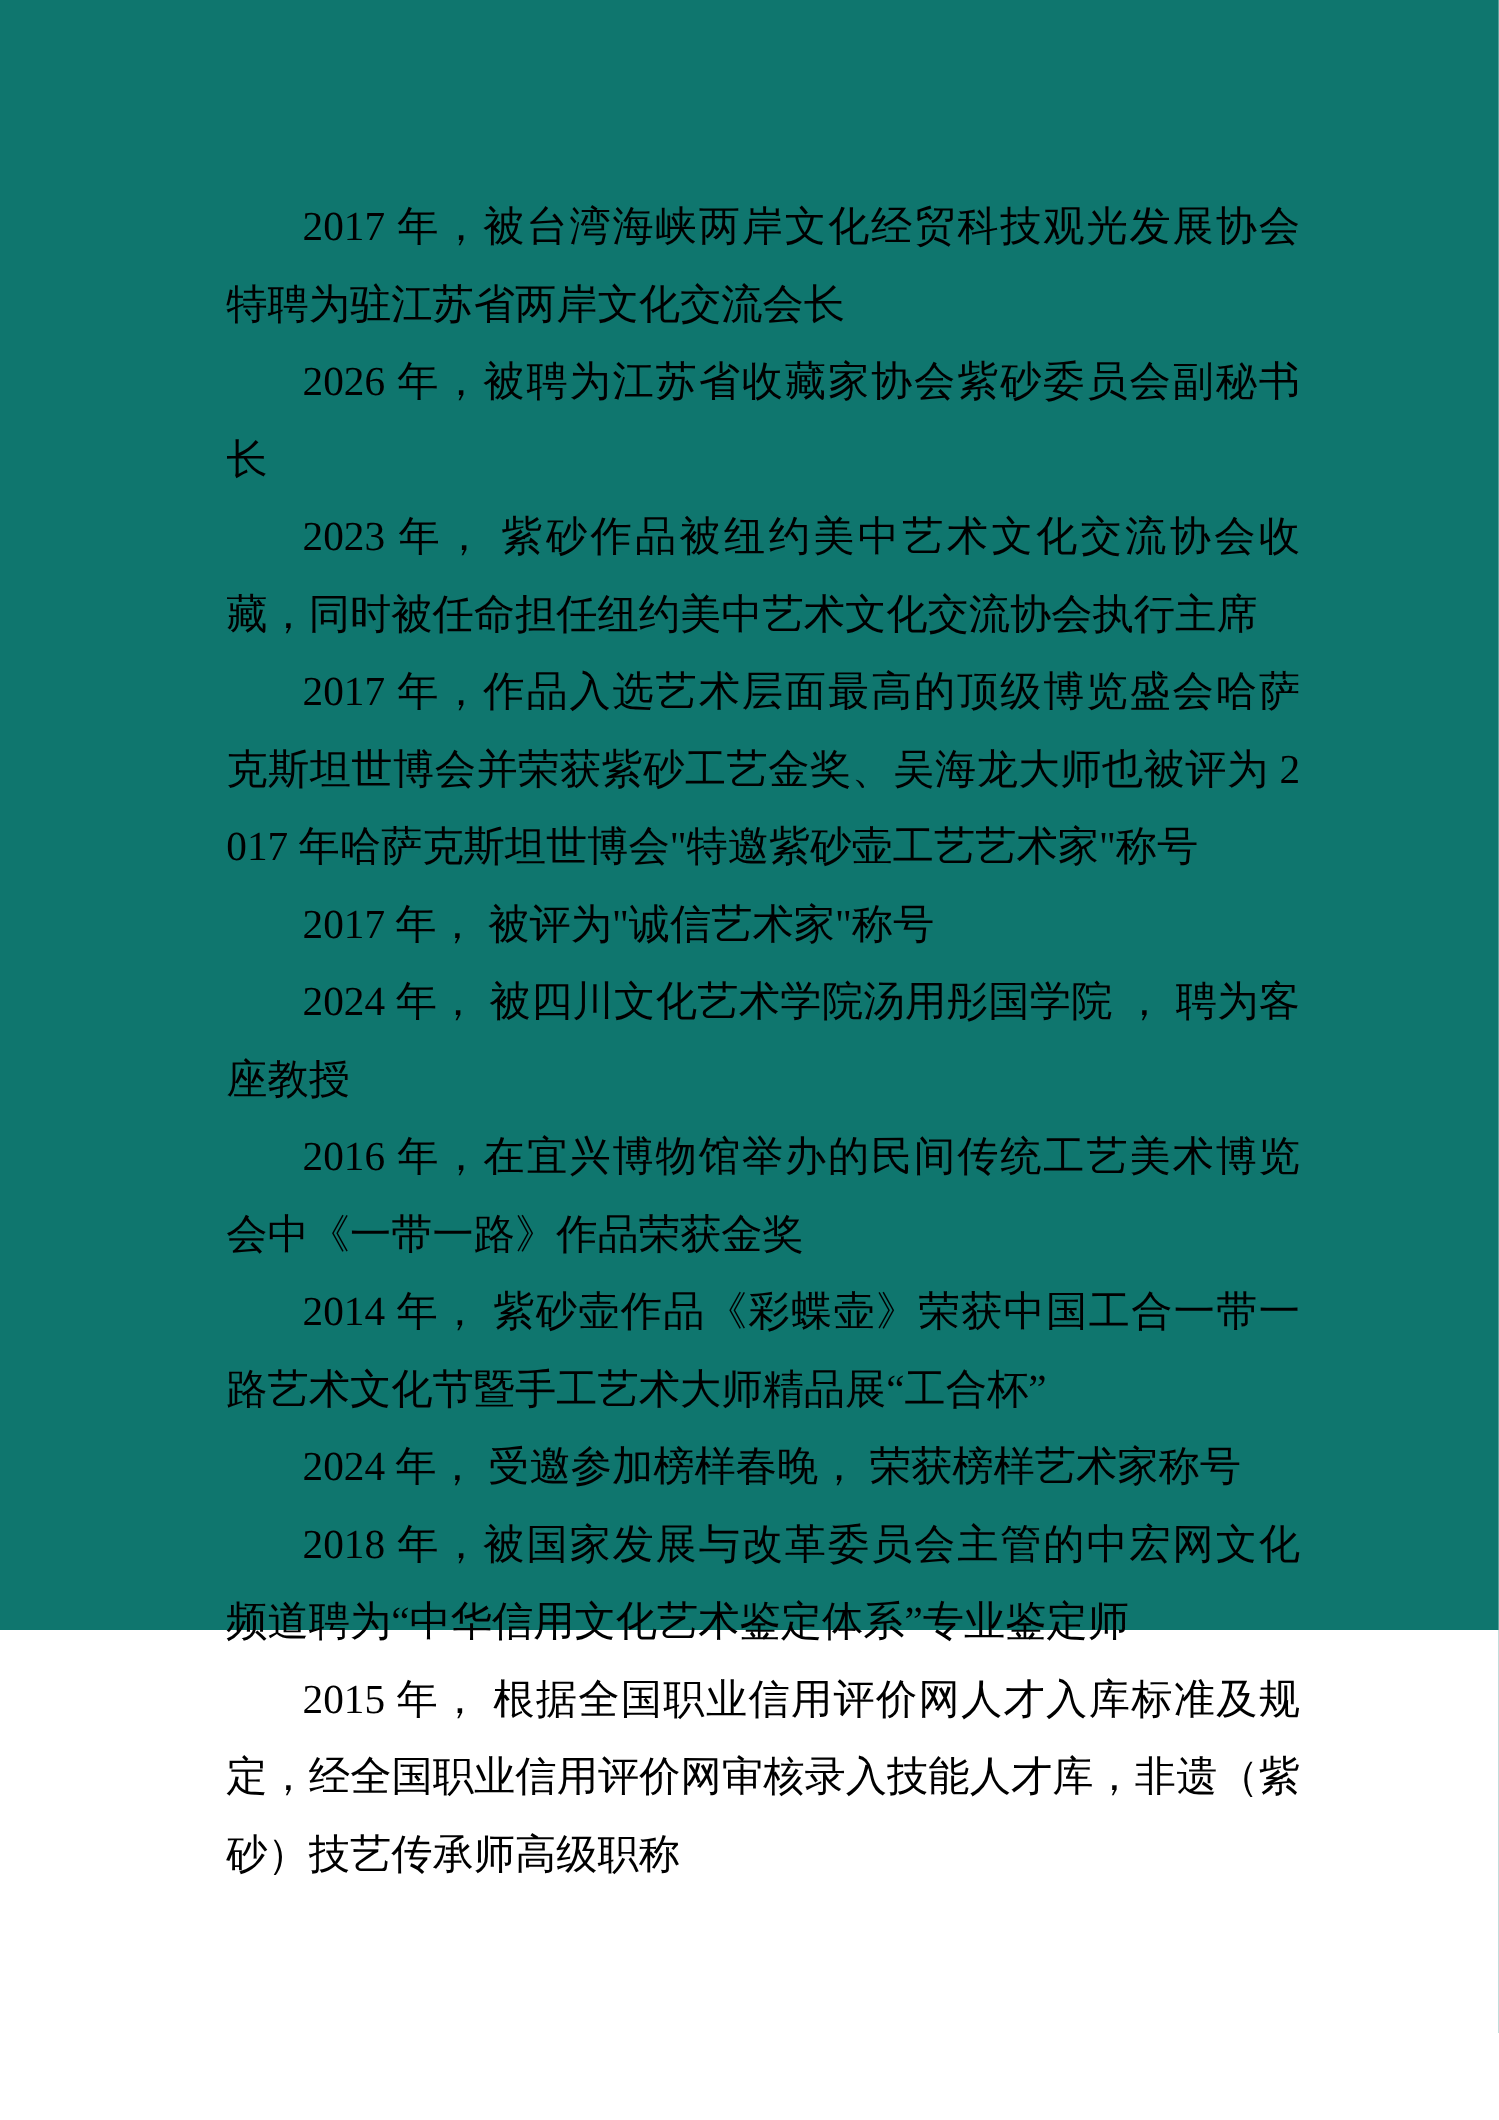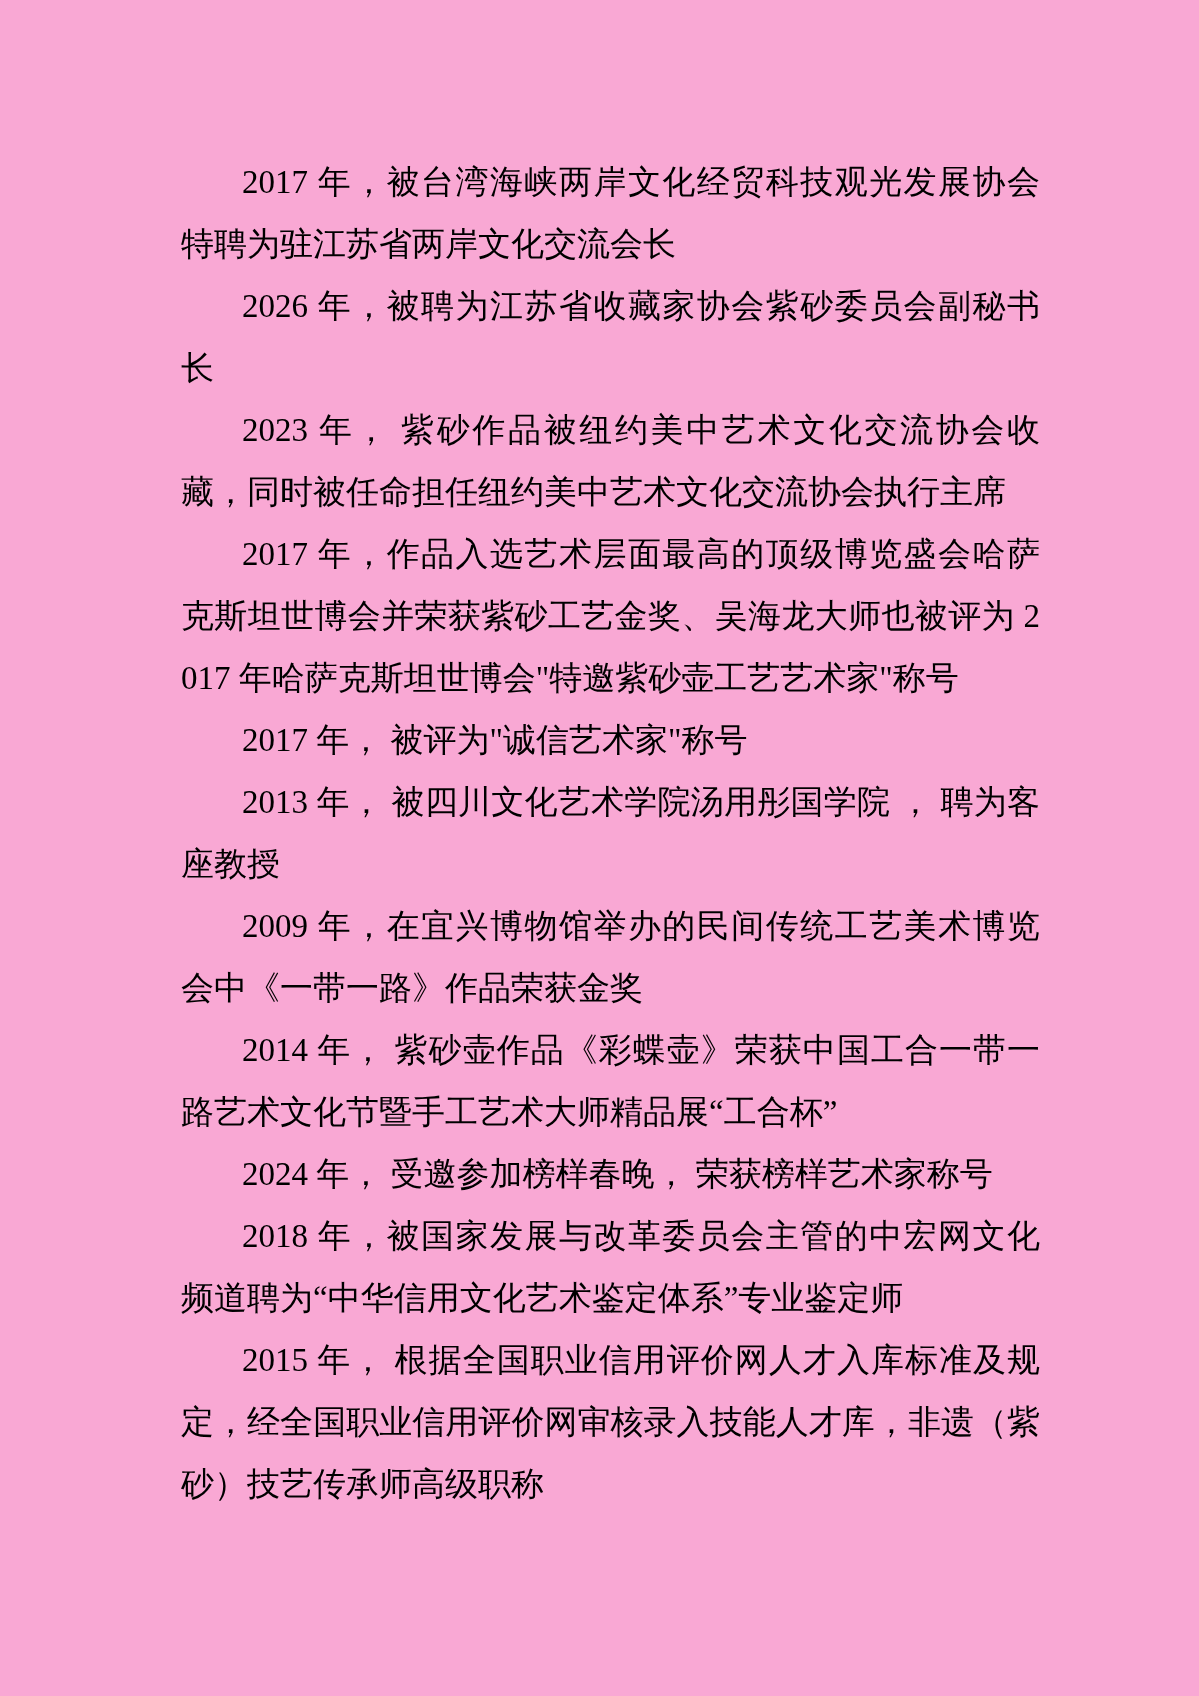--- a/index.html
+++ b/index.html
@@ -8,22 +8,22 @@
   }
   body {
     width: 1199px;
     height: 1696px;
     background: #ffffff;
     overflow: hidden;
   }
   .page {
     position: relative;
     width: 1199px;
-    height: 1696px;
-    background: #f9a8d4;
+    height: 1304px;
+    background: #0f766e;
   }
   .doc-content {
     position: absolute;
     left: 181px;
     top: 151px;
     width: 859px;
   }
   .doc-content p {
     margin: 0;
     padding: 0;
@@ -41,20 +41,20 @@
 </head>
 <body>
 
 <div class="page">
   <div class="doc-content">
     <p>2017 年，被台湾海峡两岸文化经贸科技观光发展协会特聘为驻江苏省两岸文化交流会长</p>
     <p>2026 年，被聘为江苏省收藏家协会紫砂委员会副秘书长</p>
     <p>2023 年， 紫砂作品被纽约美中艺术文化交流协会收藏，同时被任命担任纽约美中艺术文化交流协会执行主席</p>
     <p>2017 年，作品入选艺术层面最高的顶级博览盛会哈萨克斯坦世博会并荣获紫砂工艺金奖、吴海龙大师也被评为 2017 年哈萨克斯坦世博会"特邀紫砂壶工艺艺术家"称号</p>
     <p>2017 年， 被评为"诚信艺术家"称号</p>
-    <p>2013 年， 被四川文化艺术学院汤用彤国学院 ， 聘为客座教授</p>
-    <p>2009 年，在宜兴博物馆举办的民间传统工艺美术博览会中《一带一路》作品荣获金奖</p>
+    <p>2024 年， 被四川文化艺术学院汤用彤国学院 ， 聘为客座教授</p>
+    <p>2016 年，在宜兴博物馆举办的民间传统工艺美术博览会中《一带一路》作品荣获金奖</p>
     <p>2014 年， 紫砂壶作品《彩蝶壶》荣获中国工合一带一路艺术文化节暨手工艺术大师精品展“工合杯”</p>
     <p>2024 年， 受邀参加榜样春晚， 荣获榜样艺术家称号</p>
     <p>2018 年，被国家发展与改革委员会主管的中宏网文化频道聘为“中华信用文化艺术鉴定体系”专业鉴定师</p>
     <p>2015 年， 根据全国职业信用评价网人才入库标准及规定，经全国职业信用评价网审核录入技能人才库，非遗（紫砂）技艺传承师高级职称</p>
   </div>
 </div>
 
 </body></html>

